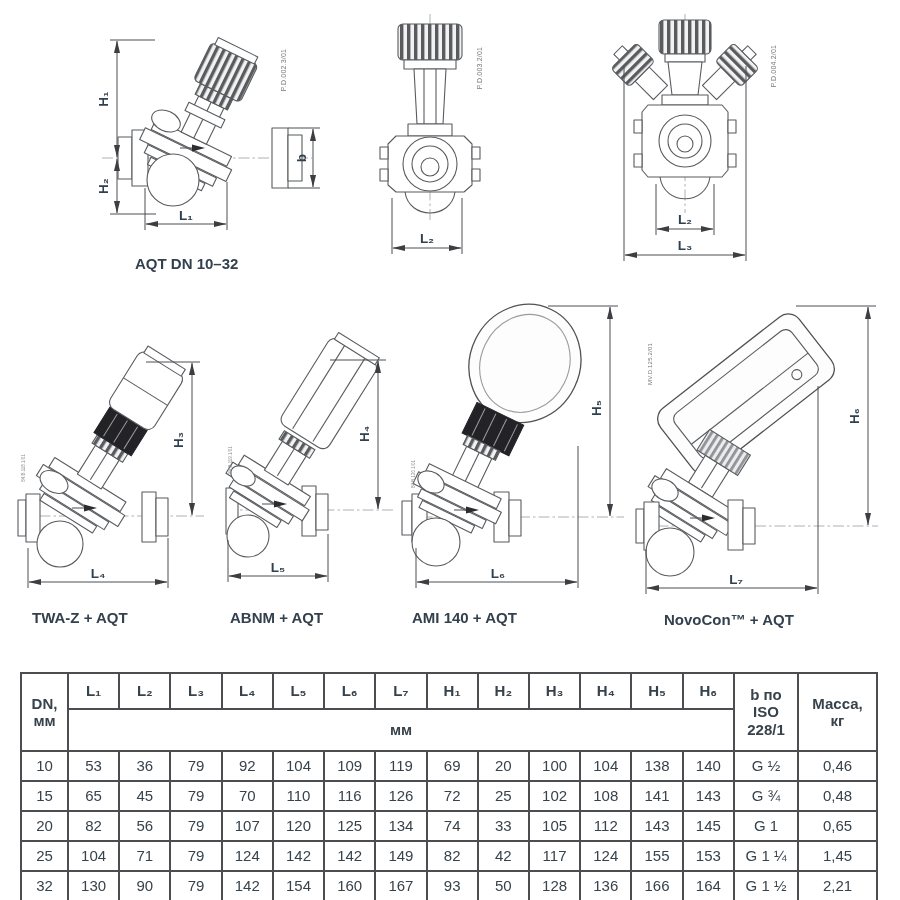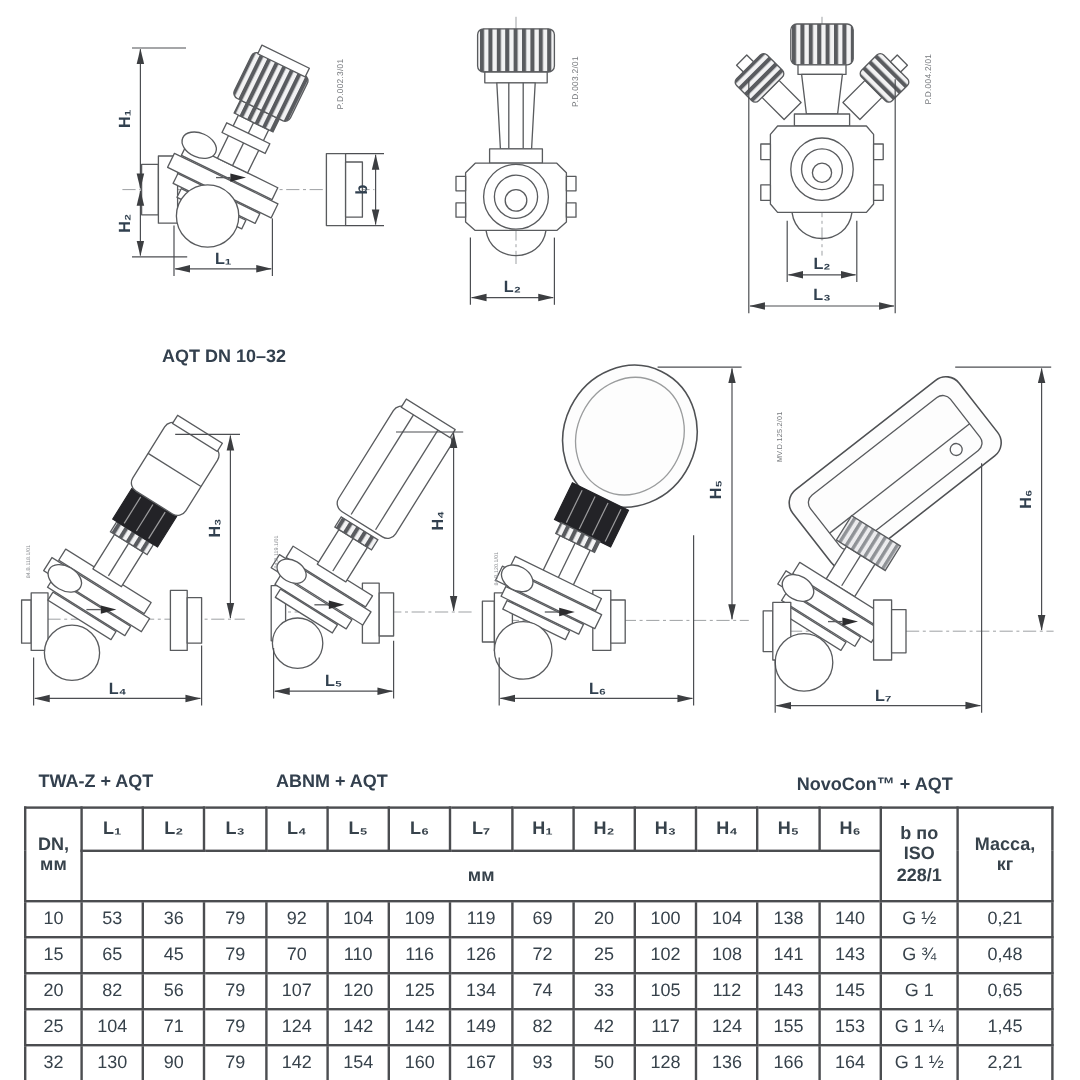--- a/index.html
+++ b/index.html
@@ -14,21 +14,21 @@
   .ln  { fill:none; stroke:#595b5e; stroke-width:1.1; stroke-linejoin:round; }
   .lw  { fill:#ffffff; stroke:#595b5e; stroke-width:1.1; stroke-linejoin:round; }
   .lw2 { fill:#fdfdfd; stroke:#4f5154; stroke-width:1.3; stroke-linejoin:round; }
   .kn  { fill:url(#kn);  stroke:#595b5e; stroke-width:1.1; }
   .kng { fill:url(#kng); stroke:#595b5e; stroke-width:1.1; }
   .dk  { fill:#232327; stroke:#232327; }
   .dkl { stroke:#ffffff; stroke-width:1; opacity:.55; }
   .dm  { stroke:#4c4e52; stroke-width:1; fill:none; }
   .cl  { stroke:#9a9da0; stroke-width:.8; fill:none; stroke-dasharray:11 3 2.5 3; }
   .flow{ fill:#2c2c2e; }
-  .cap { position:absolute; font-size:15px; font-weight:700; color:#33404e; line-height:24px; white-space:nowrap;margin-top:34px; }
+  .cap { position:absolute; font-size:15px; font-weight:700; color:#33404e; line-height:24px; white-space:nowrap; }
   table.dims { position:absolute; left:20px; top:672px; width:858px; border-collapse:collapse;
                table-layout:fixed; font-size:15px; color:#37424b; text-align:center; }
   table.dims th, table.dims td { border:2px solid #4b4d50; padding:0; line-height:1.15; }
   table.dims thead th { font-weight:700; }
   table.dims tr.hdr1 th { height:34px; }
   table.dims tr.hdr2 td { height:40px; font-weight:700; }
   table.dims tbody td { height:28px; font-weight:400; }
   col.c-dn { width:47px; } col.c-b { width:64px; } col.c-mass { width:79px; }
 </style>
 </head>
@@ -316,20 +316,21 @@
       <line class="dm" x1="11" y1="292" x2="181" y2="292" marker-start="url(#arw)" marker-end="url(#arw)"></line>
     </g>
     <text class="dimtxt" x="219" y="124" text-anchor="middle" transform="rotate(-90 219 120)">H₆</text>
     <text class="dimtxt" x="100" y="288" text-anchor="middle">L₇</text>
     <text class="ptxt6" x="14" y="70" text-anchor="middle" transform="rotate(-90 14 68)">MV.D.125.2/01</text>
   </svg>
 
   <div class="cap" style="left:32px;  top:606px;">TWA-Z + AQT</div>
   <div class="cap" style="left:230px; top:606px;">ABNM + AQT</div>
   <div class="cap" style="left:412px; top:606px;">
+    <span style="display:block">AMI 140 + AQT</span>
   </div>
   <div class="cap" style="left:664px; top:608px;">NovoCon™ + AQT</div>
 
   <table class="dims">
     <colgroup>
       <col class="c-dn">
         <col>
         <col>
         <col>
         <col>
@@ -388,21 +389,21 @@
         <td>104</td>
         <td>109</td>
         <td>119</td>
         <td>69</td>
         <td>20</td>
         <td>100</td>
         <td>104</td>
         <td>138</td>
         <td>140</td>
         <td>G ½</td>
-        <td>0,21</td>
+        <td>0,46</td>
       </tr>
       <tr>
         <td>15</td>
         <td>65</td>
         <td>45</td>
         <td>79</td>
         <td>70</td>
         <td>110</td>
         <td>116</td>
         <td>126</td>

